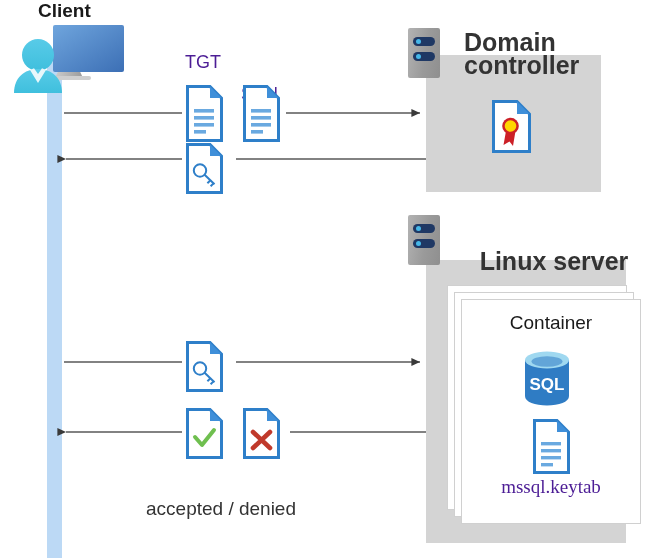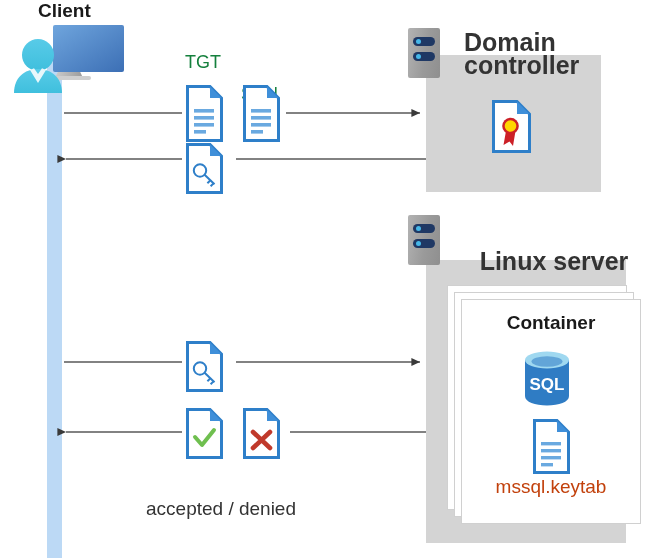--- a/index.html
+++ b/index.html
@@ -28,24 +28,24 @@
   .host-title{font-weight:bold;font-size:25px;line-height:23px;color:#333333;margin-top:28px;}
   #dc-title{left:464px;top:3px;width:150px;}
   #linux-title{left:464px;top:222px;width:180px;text-align:center;}
   #client-title{left:38px;top:0px;font-weight:bold;font-size:19px;color:#1a1a1a;text-align:center;}
   
   .card{background:#ffffff;border:1px solid #d0d0d0;box-sizing:border-box;}
   #card3{left:447px;top:285px;width:180px;height:225px;}
   #card2{left:454px;top:292px;width:180px;height:225px;}
   #card1{left:461px;top:299px;width:180px;height:225px;}
   #container-title{left:461px;top:312px;width:180px;text-align:center;
-     font-weight:bold;font-size:19px;color:#1a1a1a;}
-  #keytab-label{left:461px;top:476px;width:180px;text-align:center;font-size:19px;color:#c2410c;}
-  
-  .small-label{font-size:18px;color:#15803d;}
+     font-weight:normal;font-size:19px;color:#1a1a1a;}
+  #keytab-label{left:461px;top:476px;width:180px;text-align:center;font-size:19px;color:#4c1d95;font-family:Liberation Serif, serif;}
+  
+  .small-label{font-size:18px;color:#4c1d95;}
   #tgt-label{left:185px;top:52px;}
   #spn-label{left:241px;top:44px;margin-top:40px;}
   #accepted-denied{left:146px;top:466px;font-size:19px;color:#333333;margin-top:32px;}
   
   #wires{left:0;top:0;width:660px;height:558px;}
 </style>
 </head>
 <body>
 
 <div class="abs" id="lifeline"></div>

